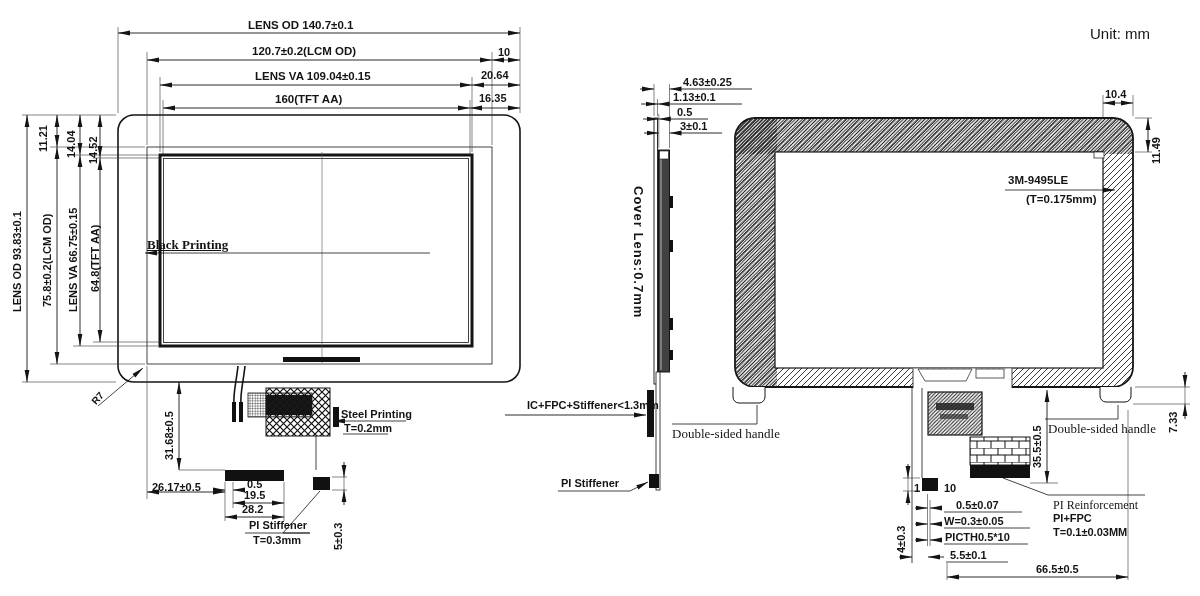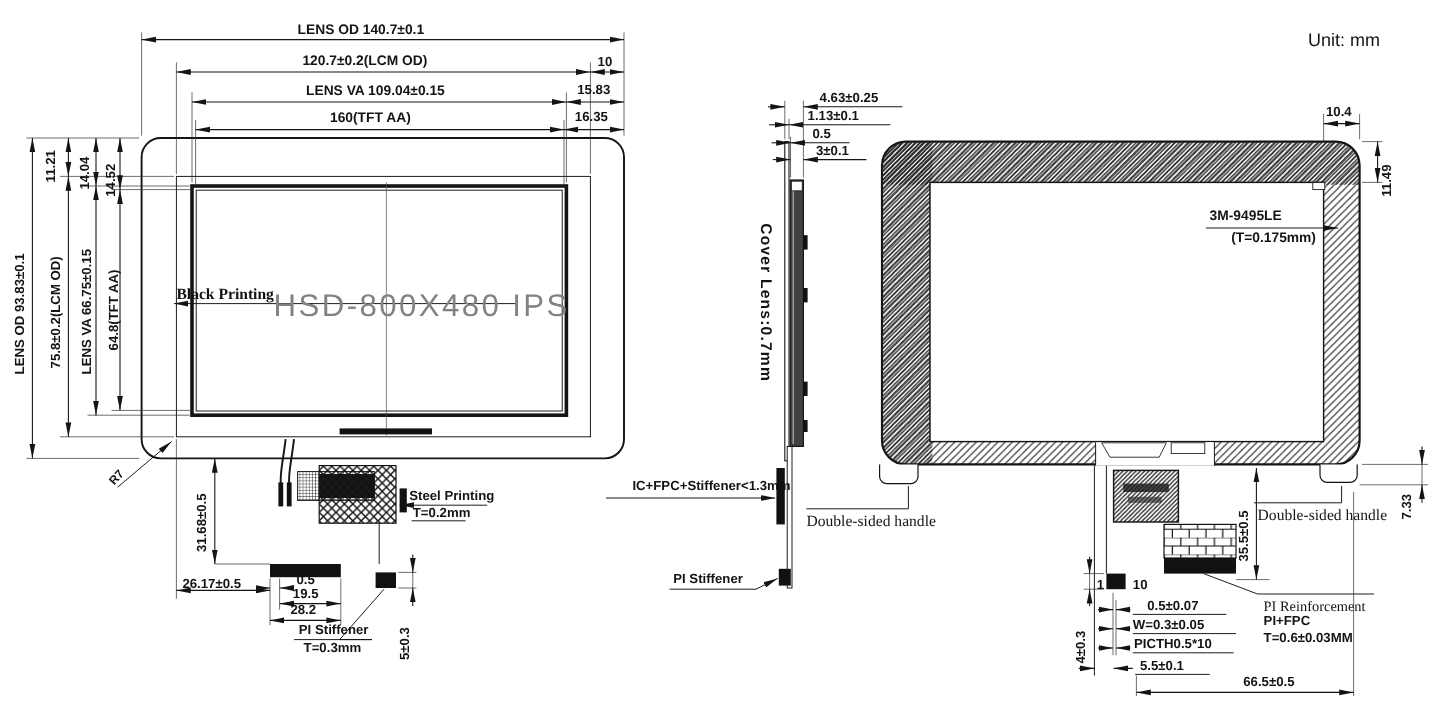--- a/index.html
+++ b/index.html
@@ -6,21 +6,21 @@
   #stage{position:relative;width:1200px;height:596px;background:#fff;overflow:hidden;
          font-family:"Liberation Sans",sans-serif;color:#141414;}
   #linework{position:absolute;left:0;top:0;}
   .lbl{position:absolute;white-space:nowrap;font:bold 11px "Liberation Sans",sans-serif;color:#141414;line-height:1;}
   .big{font-size:11.5px;}
   .rotl{transform:rotate(-90deg);transform-origin:0 0;}
   .rotr{transform:rotate(90deg);transform-origin:0 0;}
   .rot45{transform:rotate(-48deg);transform-origin:0 0;font-size:10px;}
   .serif{font:13px "Liberation Serif",serif;}
   .serif2{font:12px "Liberation Serif",serif;}
-  .blackprint{font:bold 13px "Liberation Serif",serif;}
+  .blackprint{font:bold 13px "Liberation Serif",serif;text-decoration:underline;}
   .watermark{font:26px "Liberation Sans",sans-serif;color:#828282;letter-spacing:2px;font-weight:normal;}
   .unit{font:15px "Liberation Sans",sans-serif;}
   .cover{font:bold 13px "Liberation Sans",sans-serif;letter-spacing:1px;}
 </style>
 </head>
 <body>
 
 <div id="stage">
 
 <svg id="linework" width="1200" height="596" viewBox="0 0 1200 596">
@@ -257,33 +257,32 @@
   </g>
 </svg>
 
 <div class="lbl unit" style="left:1090px;top:25px">Unit: mm</div>
 
 <div class="lbl big" style="left:248px;top:20px">LENS OD 140.7±0.1</div>
 <div class="lbl big" style="left:252px;top:46px">120.7±0.2(LCM OD)</div>
 <div class="lbl big" style="left:255px;top:71px">LENS VA 109.04±0.15</div>
 <div class="lbl big" style="left:275px;top:94px">160(TFT AA)</div>
 <div class="lbl" style="left:498px;top:47px">10</div>
-<div class="lbl" style="left:481px;top:70px">15.83</div>
+<div class="lbl" style="left:481px;top:70px">20.64</div>
 <div class="lbl" style="left:479px;top:93px">16.35</div>
 
 <div class="lbl rotl" style="left:12px;top:312px">LENS OD 93.83±0.1</div>
 <div class="lbl rotl" style="left:42px;top:307px">75.8±0.2(LCM OD)</div>
 <div class="lbl rotl" style="left:68px;top:312px">LENS VA 66.75±0.15</div>
 <div class="lbl rotl" style="left:90px;top:292px">64.8(TFT AA)</div>
 <div class="lbl rotl" style="left:38px;top:152px">11.21</div>
 <div class="lbl rotl" style="left:66px;top:158px">14.04</div>
 <div class="lbl rotl" style="left:88px;top:164px">14.52</div>
 
 <div class="lbl blackprint" style="left:147px;top:237px">Black Printing</div>
-<div class="lbl watermark" style="left:228px;top:239px">HSD-800X480 IPS</div>
 <div class="lbl rot45" style="left:90px;top:400px">R7</div>
 
 <div class="lbl rotl" style="left:164px;top:460px">31.68±0.5</div>
 <div class="lbl" style="left:152px;top:482px">26.17±0.5</div>
 <div class="lbl" style="left:247px;top:479px">0.5</div>
 <div class="lbl" style="left:244px;top:490px">19.5</div>
 <div class="lbl" style="left:242px;top:504px">28.2</div>
 <div class="lbl" style="left:341px;top:409px">Steel Printing</div>
 <div class="lbl" style="left:344px;top:423px">T=0.2mm</div>
 <div class="lbl" style="left:249px;top:520px">PI Stiffener</div>
@@ -301,21 +300,21 @@
 <div class="lbl" style="left:1105px;top:89px">10.4</div>
 <div class="lbl rotl" style="left:1151px;top:164px">11.49</div>
 <div class="lbl big" style="left:1008px;top:175px">3M-9495LE</div>
 <div class="lbl big" style="left:1026px;top:194px">(T=0.175mm)</div>
 <div class="lbl serif" style="left:672px;top:426px">Double-sided handle</div>
 <div class="lbl serif" style="left:1048px;top:421px">Double-sided handle</div>
 <div class="lbl rotl" style="left:1168px;top:433px">7.33</div>
 <div class="lbl rotl" style="left:1032px;top:468px">35.5±0.5</div>
 <div class="lbl serif2" style="left:1053px;top:498px">PI Reinforcement</div>
 <div class="lbl" style="left:1053px;top:513px">PI+FPC</div>
-<div class="lbl" style="left:1053px;top:527px">T=0.6±0.03MM</div>
+<div class="lbl" style="left:1053px;top:527px">T=0.1±0.03MM</div>
 <div class="lbl" style="left:956px;top:500px">0.5±0.07</div>
 <div class="lbl" style="left:944px;top:516px">W=0.3±0.05</div>
 <div class="lbl" style="left:945px;top:532px">PICTH0.5*10</div>
 <div class="lbl" style="left:950px;top:550px">5.5±0.1</div>
 <div class="lbl" style="left:1036px;top:564px">66.5±0.5</div>
 <div class="lbl" style="left:914px;top:483px">1</div>
 <div class="lbl" style="left:944px;top:483px">10</div>
 <div class="lbl rotl" style="left:896px;top:553px">4±0.3</div>
 
 </div>

